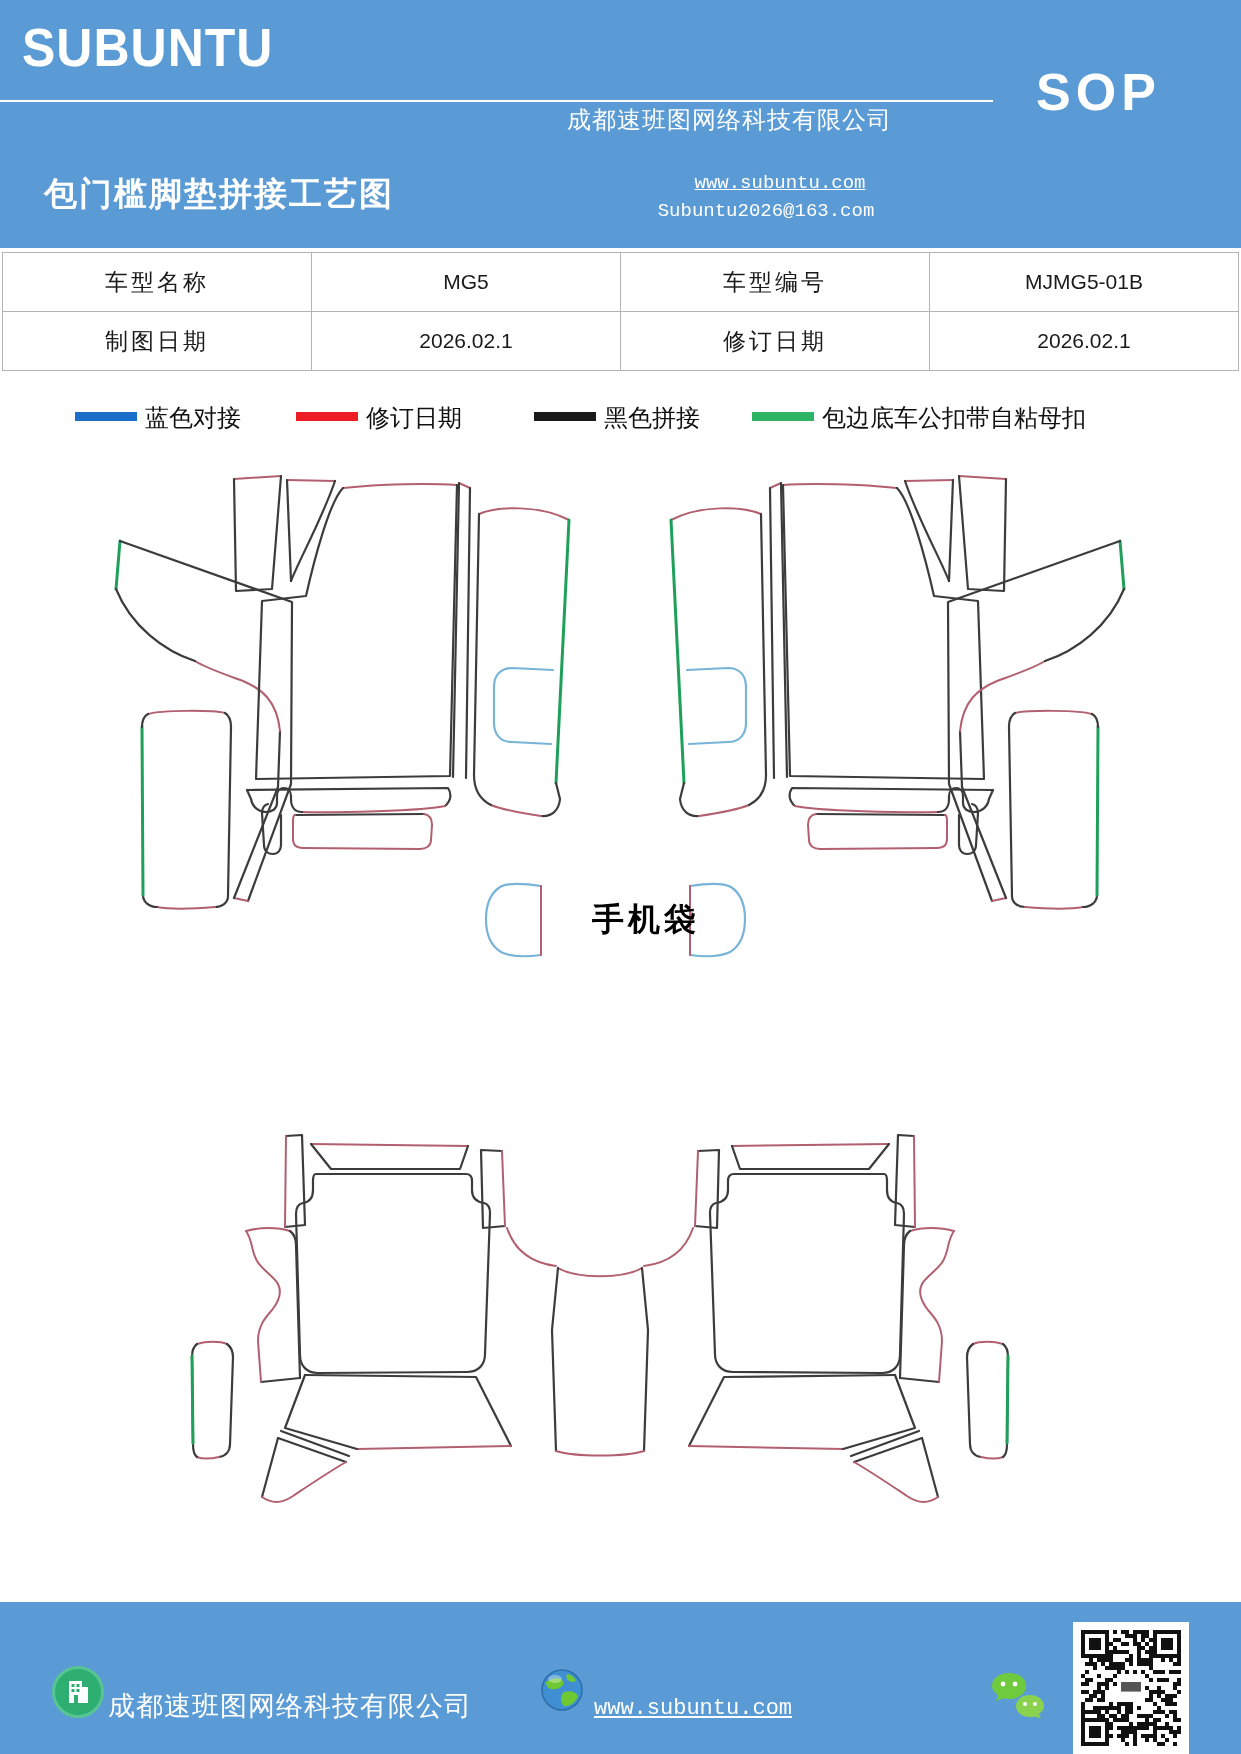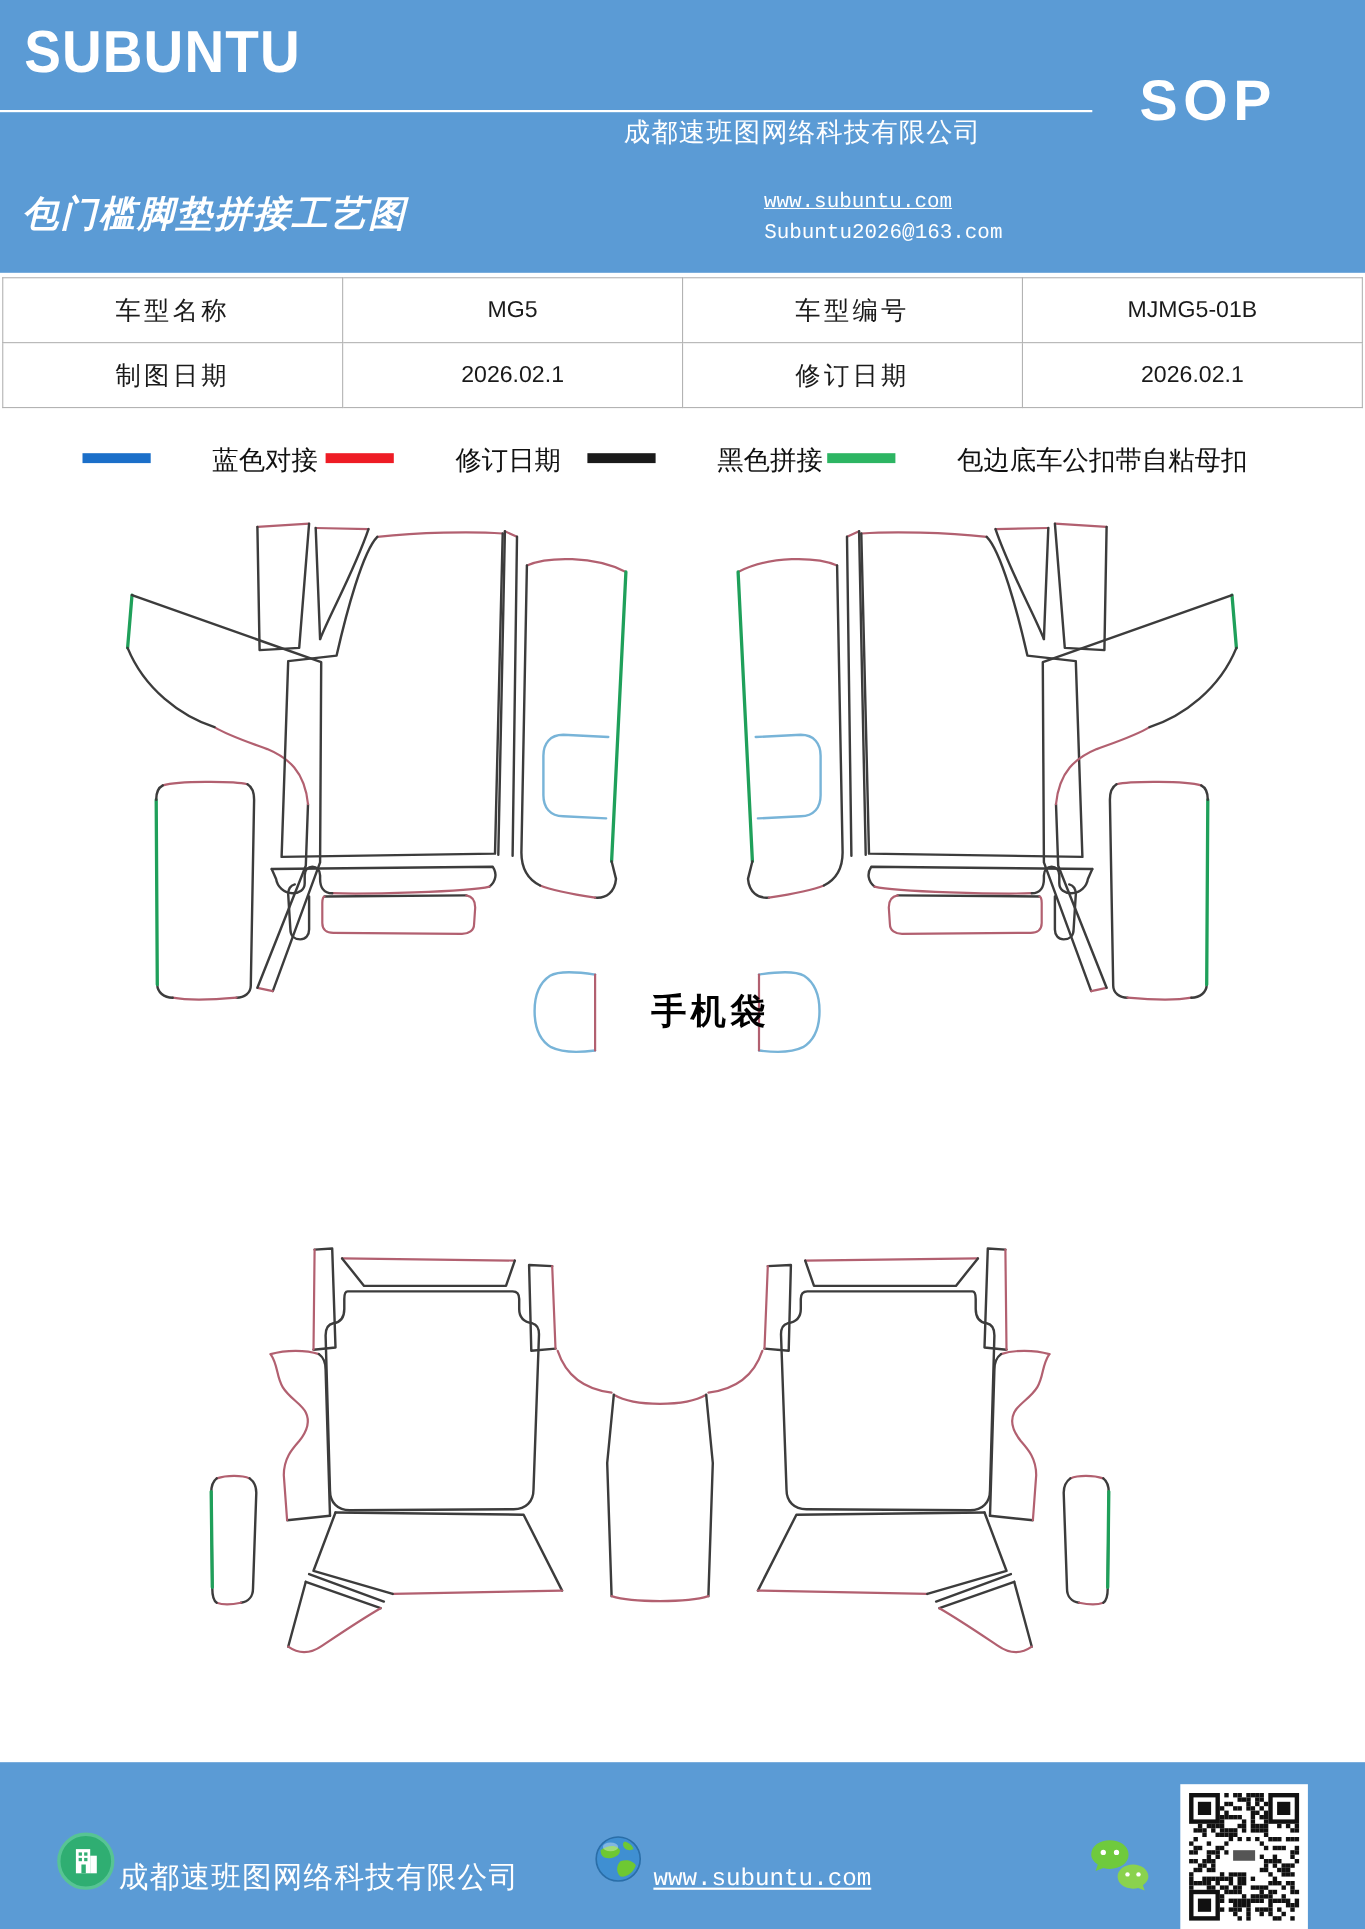--- a/index.html
+++ b/index.html
@@ -3,42 +3,42 @@
 <meta charset="utf-8">
 <style>
   html,body{margin:0;padding:0;background:#888;}
   .page{position:relative;width:1241px;height:1754px;background:#ffffff;overflow:hidden;
         font-family:"Liberation Sans",sans-serif;}
   
   .header{position:absolute;left:0;top:0;width:1241px;height:248px;background:#5b9bd5;}
   .brand{position:absolute;left:22px;top:16px;color:#fff;font-size:50px;font-weight:900;
          letter-spacing:1px;transform:scaleY(1.08);transform-origin:top left;}
   .header-rule{position:absolute;left:0;top:100px;width:993px;height:2px;background:#fff;}
-  .doc-title{position:absolute;left:20px;top:172px;color:#fff;font-size:33px;font-weight:bold;
-             letter-spacing:2px;font-style:italic;}
+  .doc-title{position:absolute;left:44px;top:172px;color:#fff;font-size:33px;font-weight:bold;
+             letter-spacing:2px;}
   .header-company{position:absolute;left:540px;top:104px;width:352px;text-align:right;color:#fff;
              font-size:24px;font-family:"Liberation Serif",serif;letter-spacing:1px;}
   .header-site{position:absolute;left:660px;top:172px;width:240px;text-align:center;color:#fff;
              font-size:19px;font-family:"Liberation Mono","DejaVu Sans Mono",monospace;
              text-decoration:underline;}
-  .header-mail{position:absolute;left:673px;top:200px;width:260px;text-align:center;color:#fff;
+  .header-mail{position:absolute;left:636px;top:200px;width:260px;text-align:center;color:#fff;
              font-size:19px;font-family:"Liberation Mono","DejaVu Sans Mono",monospace;}
   .sop{position:absolute;left:1036px;top:62px;color:#fff;font-size:52px;font-weight:900;
        letter-spacing:5px;}
   
   .info-table{position:absolute;left:2px;top:252px;width:1237px;height:112px;
               border-collapse:collapse;table-layout:fixed;padding-left:36px;}
   .info-table td{border:1.5px solid #b3b3b3;text-align:center;vertical-align:middle;
               font-size:21px;color:#1a1a1a;height:56px;}
   .info-table td.lab{font-size:23px;letter-spacing:3px;font-family:"Liberation Serif",serif;}
   
   .legend-item{position:absolute;top:402px;height:28px;}
   .legend-swatch{position:absolute;top:10px;width:62px;height:9px;}
   .legend-label{position:absolute;left:70px;top:0;font-size:24px;color:#111;white-space:nowrap;
-              font-family:"Liberation Serif",serif;margin-left:48px;}
+              font-family:"Liberation Serif",serif;}
   
   .diagram-svg{position:absolute;left:0;top:0;width:1241px;height:1754px;}
   .diagram-svg path{fill:none;stroke-linecap:round;stroke-linejoin:round;}
   .sk{stroke:#3c3c3c;stroke-width:2.2;}
   .sr{stroke:#b26070;stroke-width:2;}
   .sg{stroke:#1fa05a;stroke-width:3;}
   .sb{stroke:#78b4d8;stroke-width:2.2;}
   .pocket-label{position:absolute;left:540px;top:898px;width:160px;text-align:right;
               font-size:32px;font-weight:900;color:#000;letter-spacing:4px;}
   

